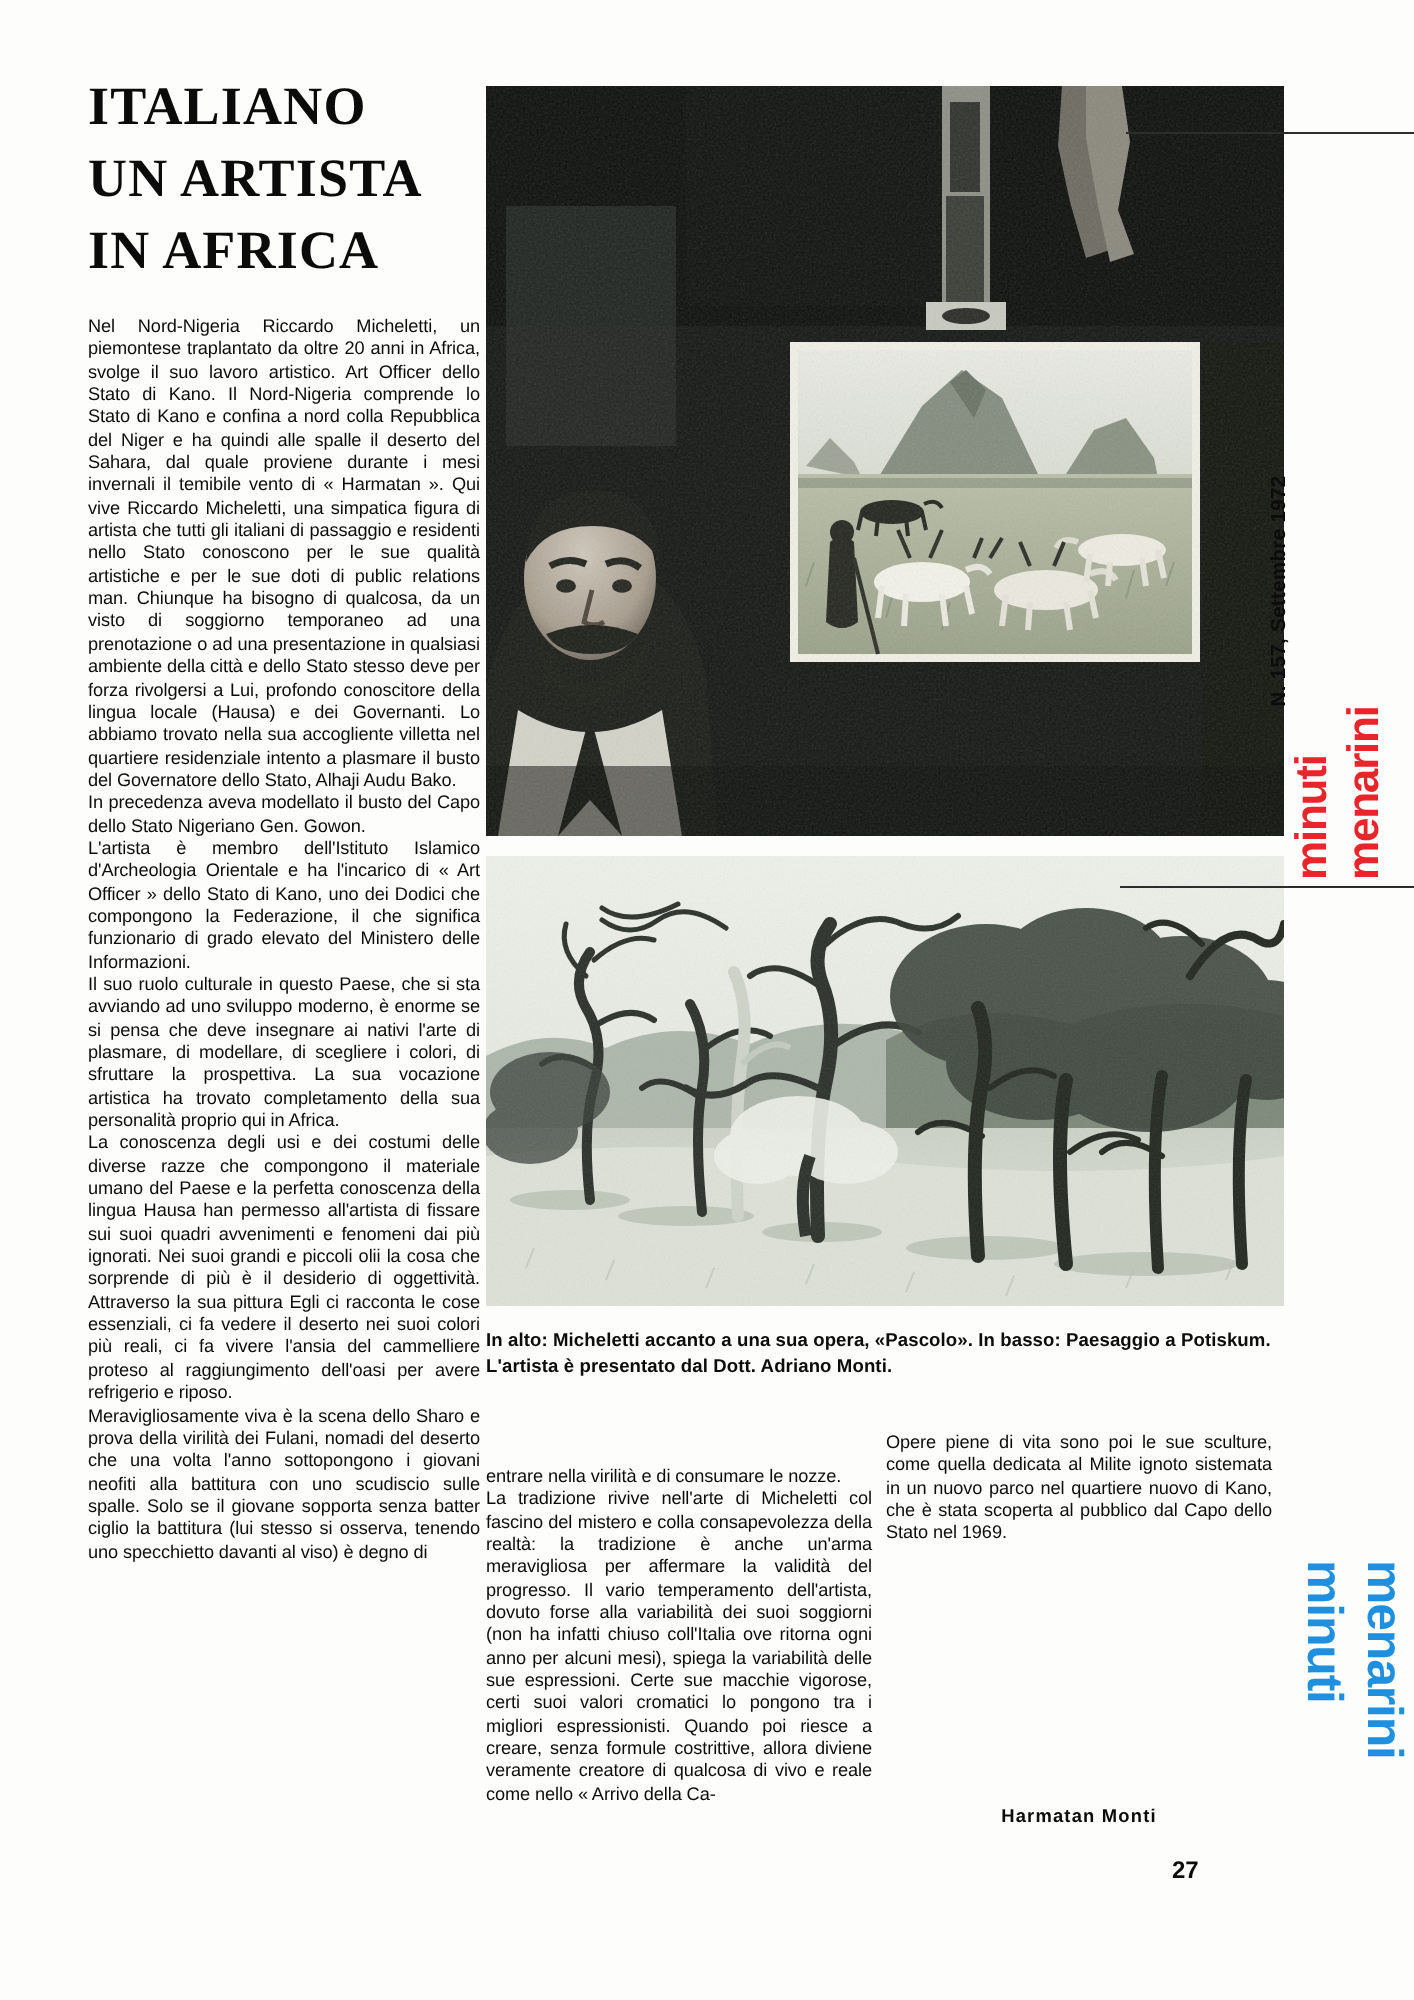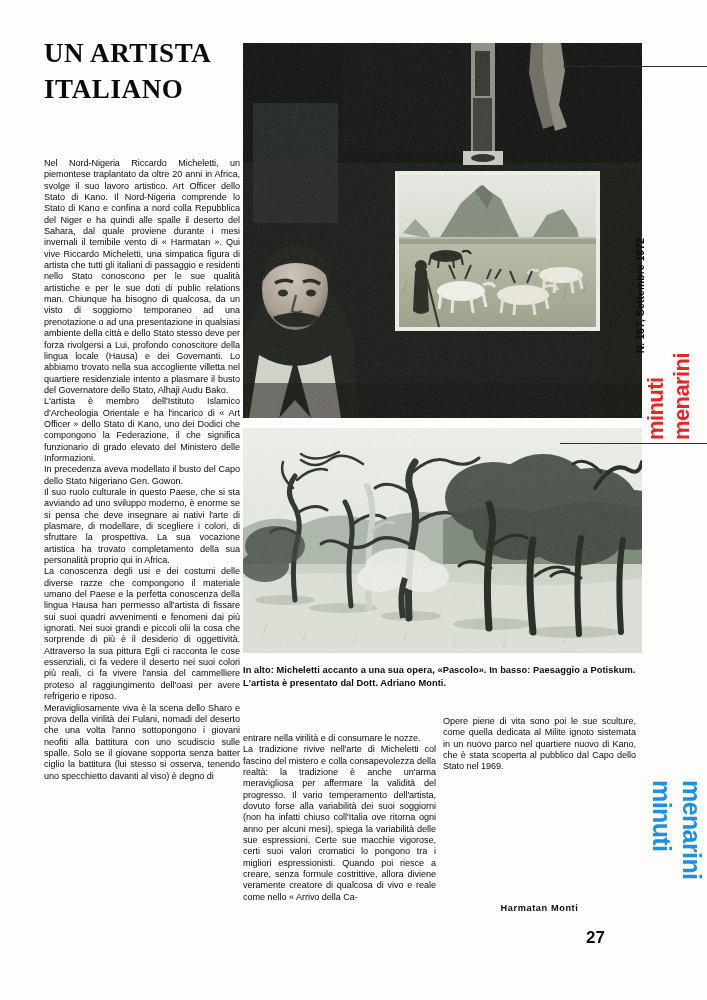--- a/index.html
+++ b/index.html
@@ -180,39 +180,40 @@
     text-align: center;
     font-size: 9.2px;
     font-weight: bold;
     letter-spacing: 0.6px;
     color: #0c0c0c;
   }
   .page-number {
     position: absolute;
     left: 586px;
     top: 928px;
-    font-size: 17px;
+    font-size: 12px;
     font-weight: bold;
     color: #0c0c0c;
   }
 </style>
 </head>
 <body>
 
 <div class="page">
 
   <div class="article-title">
+    <span class="tl">ITALIANO</span>
     <span class="tl">UN  ARTISTA</span>
-    <span class="tl">ITALIANO</span>
+    <span class="tl">IN  AFRICA</span>
   </div>
 
   <div class="col" id="col-main">
     <p>Nel Nord-Nigeria Riccardo Micheletti, un piemontese traplantato da oltre 20 anni in Africa, svolge il suo lavoro artistico. Art Officer dello Stato di Kano. Il Nord-Nigeria comprende lo Stato di Kano e confina a nord colla Repubblica del Niger e ha quindi alle spalle il deserto del Sahara, dal quale proviene durante i mesi invernali il temibile vento di « Harmatan ». Qui vive Riccardo Micheletti, una simpatica figura di artista che tutti gli italiani di passaggio e residenti nello Stato conoscono per le sue qualità artistiche e per le sue doti di public relations man. Chiunque ha bisogno di qualcosa, da un visto di soggiorno temporaneo ad una prenotazione o ad una presentazione in qualsiasi ambiente della città e dello Stato stesso deve per forza rivolgersi a Lui, profondo conoscitore della lingua locale (Hausa) e dei Governanti. Lo abbiamo trovato nella sua accogliente villetta nel quartiere residenziale intento a plasmare il busto del Governatore dello Stato, Alhaji Audu Bako.</p>
+    <p>In precedenza aveva modellato il busto del Capo dello Stato Nigeriano Gen. Gowon.</p>
     <p>L'artista è membro dell'Istituto Islamico d'Archeologia Orientale e ha l'incarico di « Art Officer » dello Stato di Kano, uno dei Dodici che compongono la Federazione, il che significa funzionario di grado elevato del Ministero delle Informazioni.</p>
-    <p>In precedenza aveva modellato il busto del Capo dello Stato Nigeriano Gen. Gowon.</p>
     <p>Il suo ruolo culturale in questo Paese, che si sta avviando ad uno sviluppo moderno, è enorme se si pensa che deve insegnare ai nativi l'arte di plasmare, di modellare, di scegliere i colori, di sfruttare la prospettiva. La sua vocazione artistica ha trovato completamento della sua personalità proprio qui in Africa.</p>
     <p>La conoscenza degli usi e dei costumi delle diverse razze che compongono il materiale umano del Paese e la perfetta conoscenza della lingua Hausa han permesso all'artista di fissare sui suoi quadri avvenimenti e fenomeni dai più ignorati. Nei suoi grandi e piccoli olii la cosa che sorprende di più è il desiderio di oggettività. Attraverso la sua pittura Egli ci racconta le cose essenziali, ci fa vedere il deserto nei suoi colori più reali, ci fa vivere l'ansia del cammelliere proteso al raggiungimento dell'oasi per avere refrigerio e riposo.</p>
     <p>Meravigliosamente viva è la scena dello Sharo e prova della virilità dei Fulani, nomadi del deserto che una volta l'anno sottopongono i giovani neofiti alla battitura con uno scudiscio sulle spalle. Solo se il giovane sopporta senza batter ciglio la battitura (lui stesso si osserva, tenendo uno specchietto davanti al viso) è degno di</p>
   </div>
 
   <div class="photo" id="photo-top">
     <svg viewBox="0 0 399 375" preserveAspectRatio="none">
       <defs>
         <linearGradient id="skyG" x1="0" y1="0" x2="0" y2="1">
           <stop offset="0%" stop-color="#e9ebe4"></stop>

